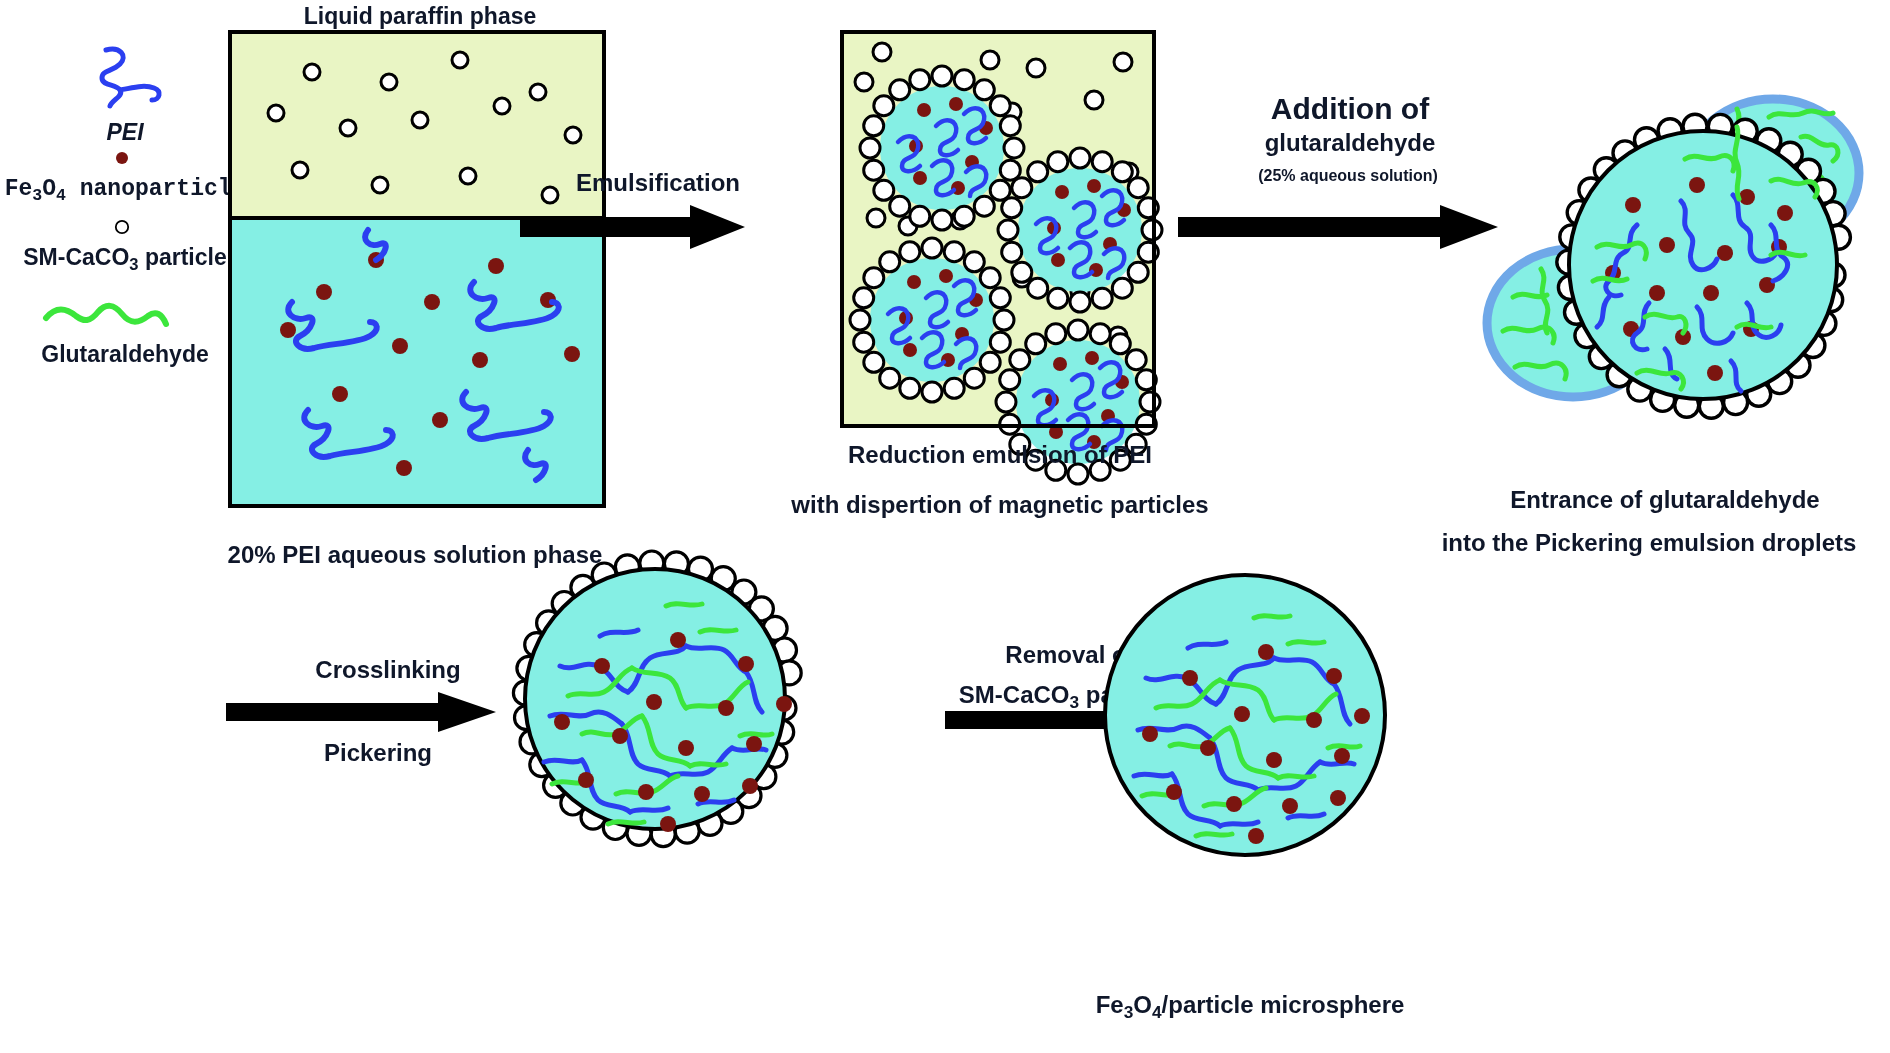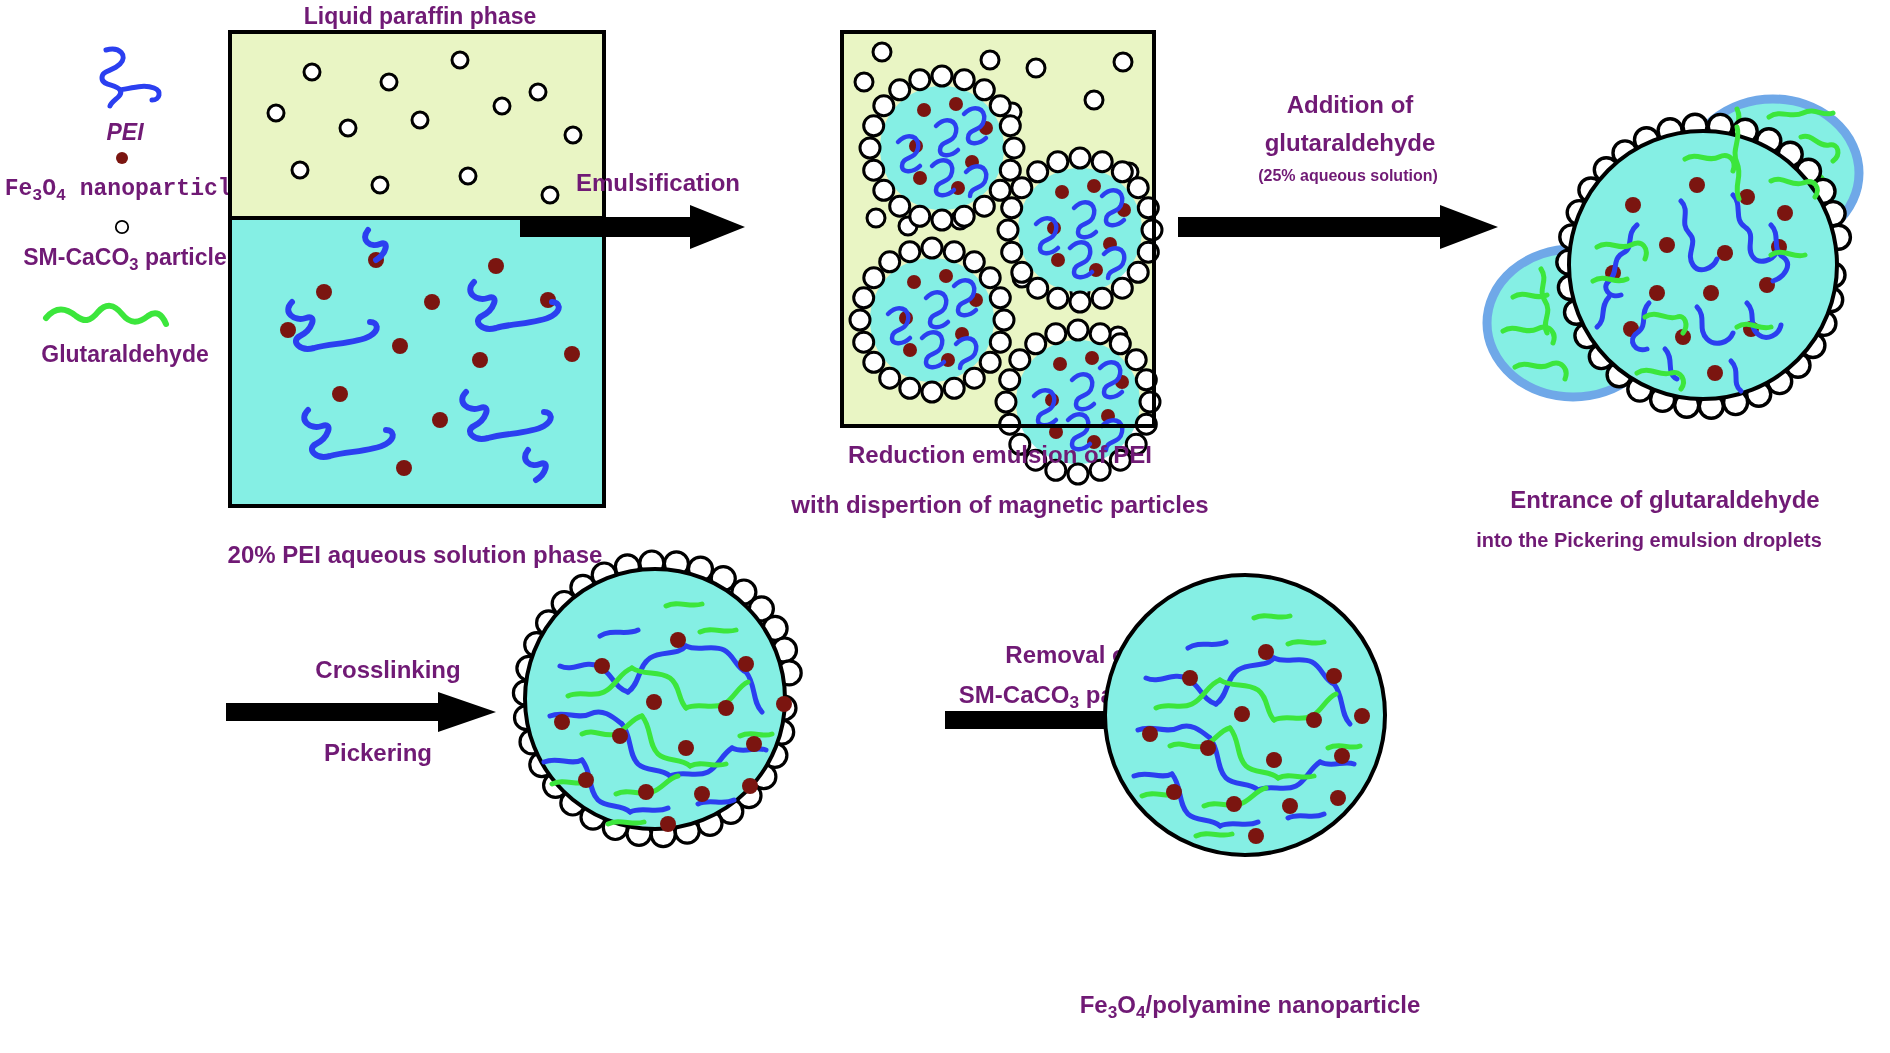--- a/index.html
+++ b/index.html
@@ -1,19 +1,19 @@
 <!DOCTYPE html>
 <html><head>
 <meta charset="utf-8">
 <style>
   html,body{margin:0;padding:0;background:#ffffff;}
   body{width:1890px;height:1053px;position:relative;overflow:hidden;
        font-family:"Liberation Sans","DejaVu Sans",sans-serif;color:#000;}
   .abs{position:absolute;}
-  .lbl{font-weight:bold;color:#701a75;line-height:1.28;white-space:nowrap;}
+  .lbl{font-weight:bold;color:#0f172a;line-height:1.28;white-space:nowrap;}
   .ctr{text-align:center;}
   svg{display:block;overflow:visible;}
   .sub{font-size:0.72em;vertical-align:-0.28em;}
 </style>
 </head>
 <body>
 
 <div class="abs" style="left:0px;top:30px;width:250px;">
 
   <div class="abs" style="left:0;top:0;width:250px;">
@@ -190,21 +190,21 @@
         <use href="#dropcore"></use>
         <use href="#shellring"></use>
       </g>
     <rect x="2" y="2" width="312" height="394" fill="none" stroke="#000" stroke-width="4"></rect>
   </svg>
 </div>
 
 <div class="lbl abs ctr" style="left:790px;top:440px;width:420px;font-size:24px;">Reduction emulsion of PEI</div>
 <div class="lbl abs ctr" style="left:740px;top:490px;width:520px;font-size:24px;">with dispertion of magnetic particles</div>
 
-<div class="lbl abs ctr" style="left:1185px;top:90px;width:330px;font-size:24px;text-align:center;">Addition of</div>
+<div class="lbl abs ctr" style="left:1185px;top:90px;width:330px;font-size:30px;text-align:center;">Addition of</div>
 <div class="lbl abs ctr" style="left:1185px;top:128px;width:330px;font-size:24px;">glutaraldehyde</div>
 <div class="lbl abs ctr" style="left:1168px;top:166px;width:360px;font-size:16px;">(25% aqueous solution)</div>
 <div class="abs" style="left:1178px;top:205px;">
   <svg width="320" height="50" viewBox="0 0 320 50">
     <path d="M0 12 L262 12 L262 0 L320 22 L262 44 L262 32 L0 32 Z" fill="#000"></path>
   </svg>
 </div>
 
 <div class="abs" style="left:1485px;top:85px;">
   <svg width="400" height="360" viewBox="0 0 400 360">
@@ -305,21 +305,21 @@
         <path d="M160 232 C172 224 180 236 192 232 C200 229 204 240 198 248"></path>
         <path d="M286 170 C298 162 308 174 320 170"></path>
         <path d="M152 288 C164 280 174 292 186 288 C196 285 202 296 196 304"></path>
         <path d="M252 242 C264 234 274 246 286 242"></path>
       </g>
     </g>
   </svg>
 </div>
 
 <div class="lbl abs ctr" style="left:1440px;top:485px;width:450px;font-size:24px;">Entrance of glutaraldehyde</div>
-<div class="lbl abs ctr" style="left:1408px;top:528px;width:482px;font-size:20px;">into the Pickering emulsion droplets</div>
+<div class="lbl abs ctr" style="left:1408px;top:528px;width:482px;font-size:24px;">into the Pickering emulsion droplets</div>
 
 <div class="lbl abs ctr" style="left:238px;top:655px;width:300px;font-size:24px;text-align:center;">Crosslinking</div>
 <div class="abs" style="left:226px;top:692px;">
   <svg width="270" height="46" viewBox="0 0 270 46">
     <path d="M0 11 L212 11 L212 0 L270 20 L212 40 L212 29 L0 29 Z" fill="#000"></path>
   </svg>
 </div>
 <div class="lbl abs ctr" style="left:238px;top:738px;width:280px;font-size:24px;">Pickering</div>
 
 <div class="abs" style="left:488px;top:548px;">
@@ -463,13 +463,13 @@
       <circle cx="242" cy="186" r="8"></circle>
         <circle cx="74" cy="222" r="8"></circle>
         <circle cx="134" cy="234" r="8"></circle>
       <circle cx="190" cy="236" r="8"></circle>
         <circle cx="238" cy="228" r="8"></circle>
         <circle cx="156" cy="266" r="8"></circle>
     </g>
   </svg>
 </div>
 
-<div class="lbl abs ctr" style="left:1040px;top:990px;width:420px;font-size:24px;"><span><span>Fe</span><span class="sub">3</span><span>O</span><span class="sub">4</span><span>/polyamine nanoparticle</span></span></div>
+<div class="lbl abs ctr" style="left:1040px;top:990px;width:420px;font-size:24px;"><span><span>Fe</span><span class="sub">3</span><span>O</span><span class="sub">4</span><span>/particle microsphere</span></span></div>
 
 </body></html>

